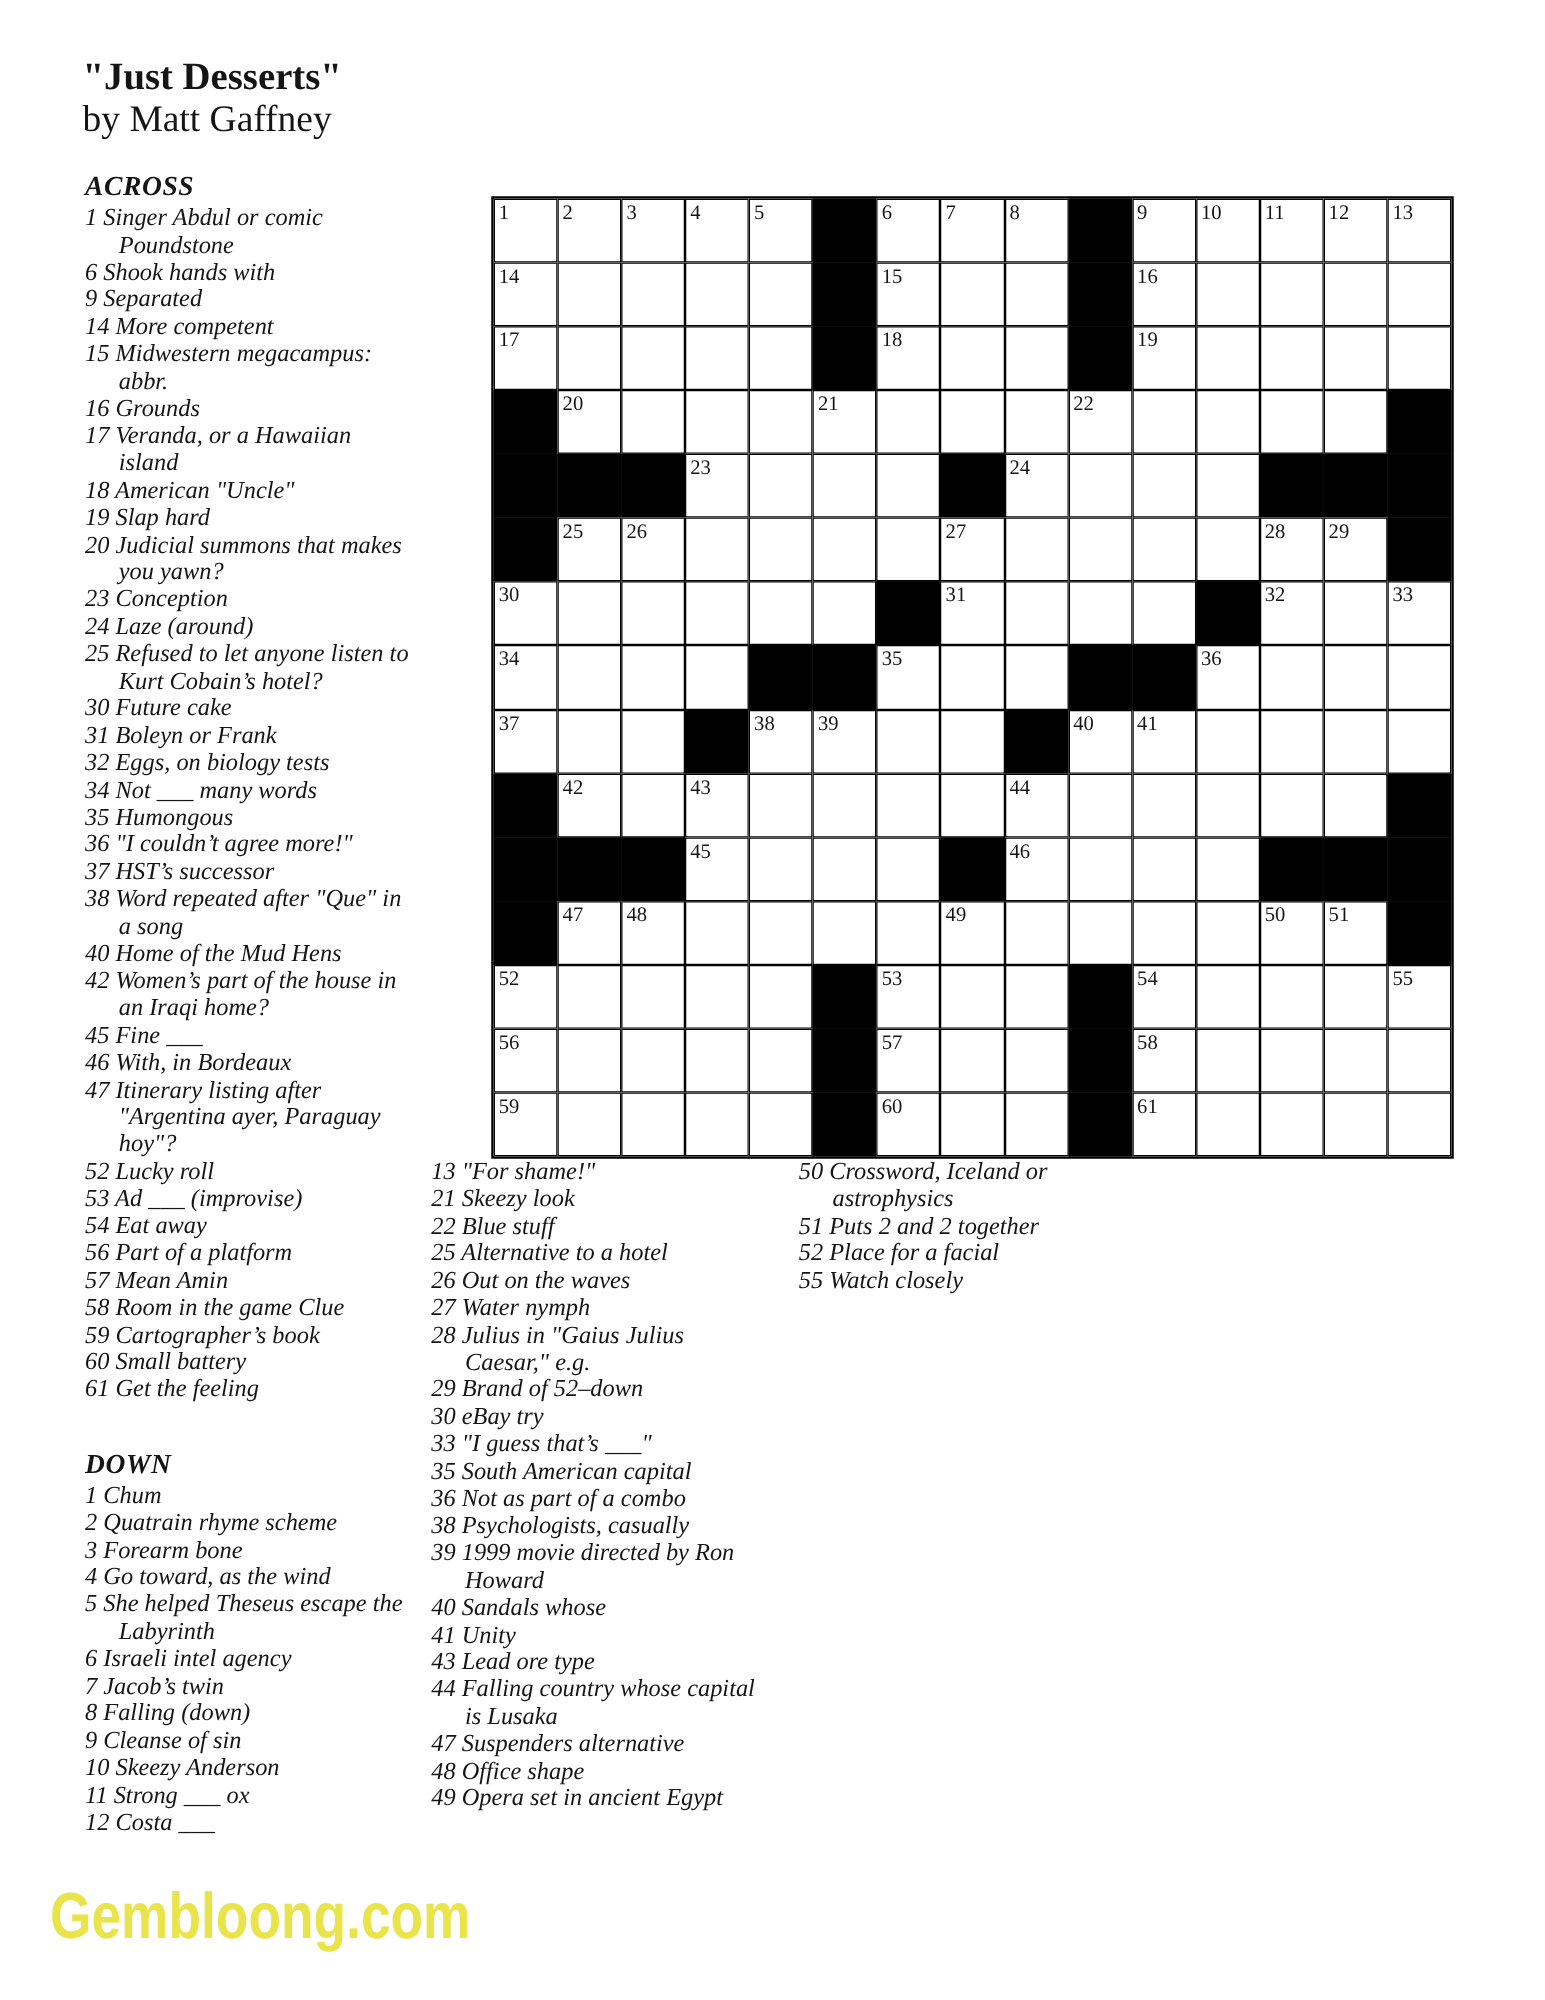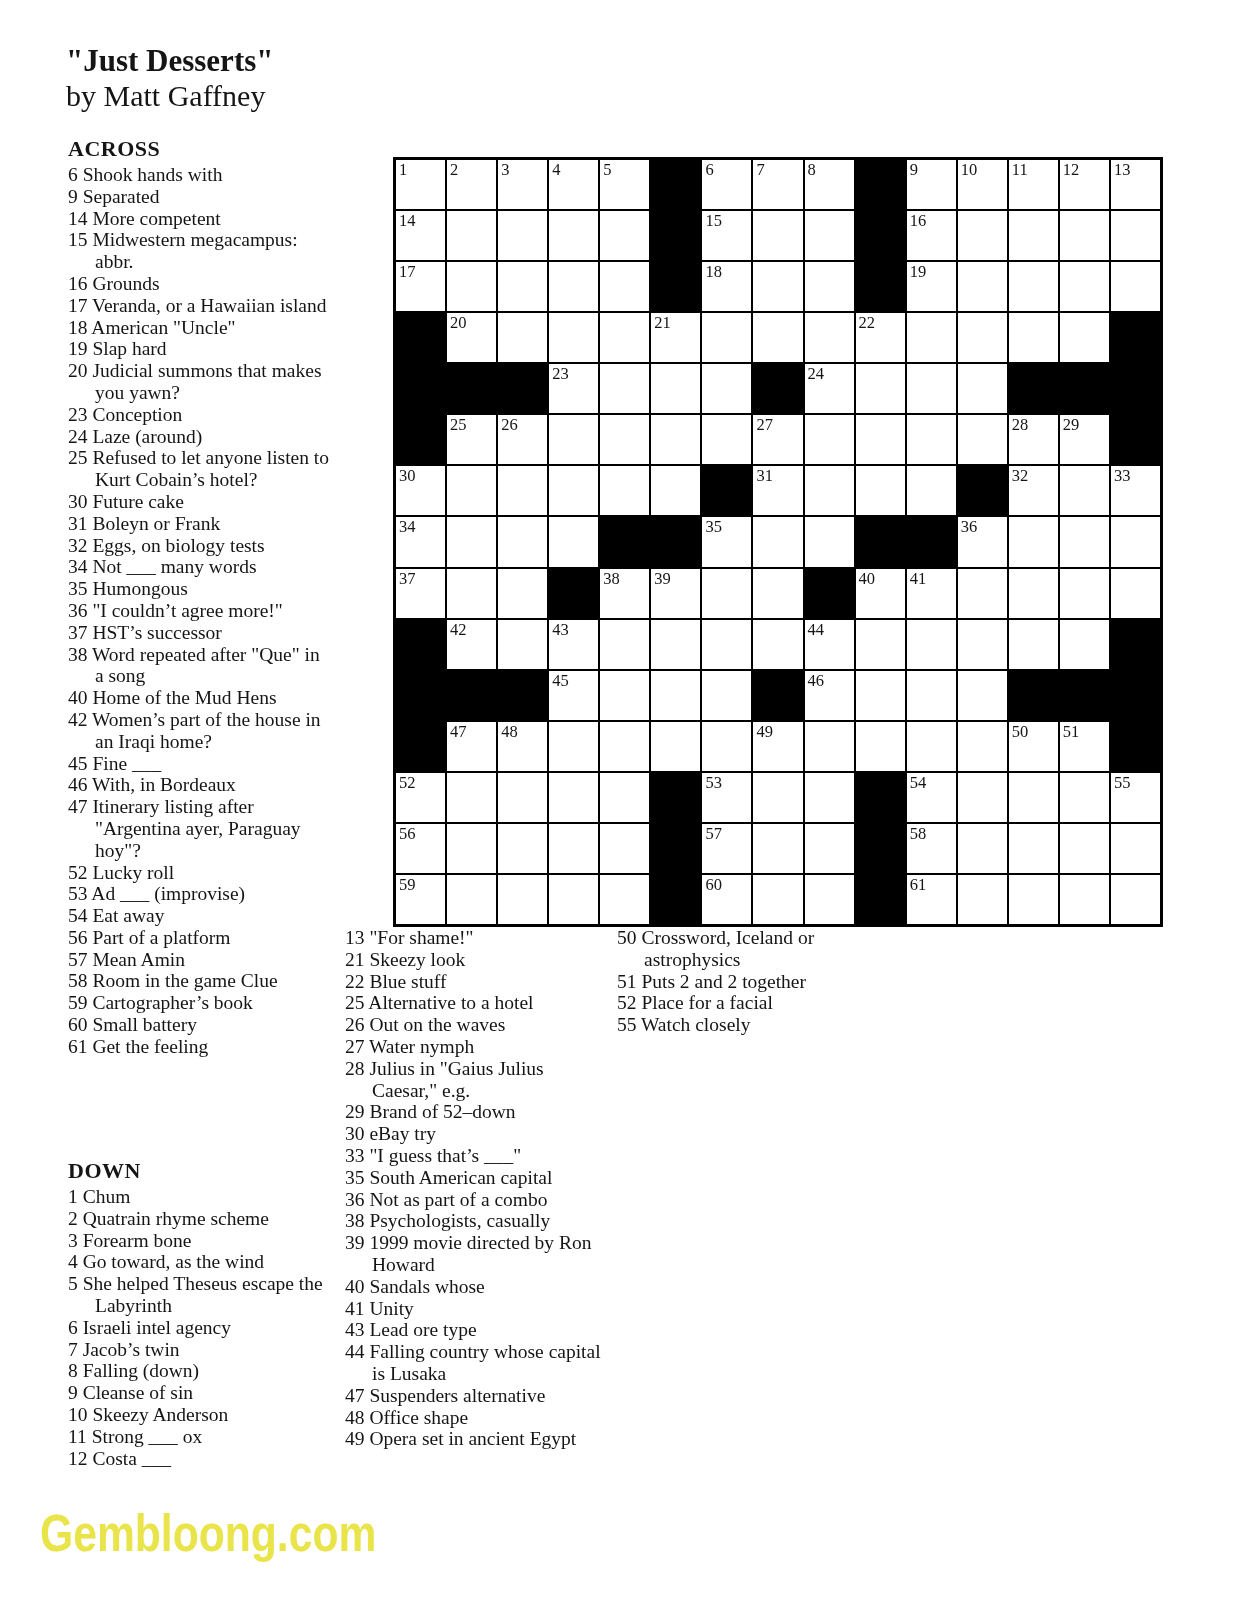--- a/index.html
+++ b/index.html
@@ -4,25 +4,25 @@
 <style>
   html,body{margin:0;padding:0;}
   body{
     width:1236px;height:1600px;position:relative;background:#ffffff;
     font-family:"Liberation Serif", serif;color:#151515;overflow:hidden;
   }
   .title-block{position:absolute;left:66px;top:42px;}
   .puzzle-title{font-size:31px;font-weight:bold;line-height:38px;}
   .byline{font-size:30px;line-height:32px;}
 
-  .clue-col{position:absolute;}
+  .clue-col{position:absolute;font-style:italic;}
   .col-across{left:68px;top:136px;width:262px;}
   .col-down-1{left:68px;top:1158px;width:262px;}
   .col-down-2{left:345px;top:927px;width:262px;}
-  .col-down-3{left:617px;top:927px;width:268px;}
+  .col-down-3{left:639px;top:927px;width:268px;}
 
   .list-heading{font-size:22px;font-weight:bold;line-height:26px;margin-bottom:2px;letter-spacing:0.5px;}
   .clue{font-size:19.5px;line-height:21.8px;text-indent:-27px;padding-left:27px;}
   .cnum{white-space:nowrap;}
 
   .grid{
     position:absolute;left:393px;top:157px;width:770px;height:770px;
     display:grid;grid-template-columns:repeat(15,1fr);grid-template-rows:repeat(15,1fr);
     border:2px solid #000;background:#fff;box-sizing:border-box;
   }
@@ -41,20 +41,21 @@
 <body>
 
 <div class="title-block">
   <div class="puzzle-title">"Just Desserts"</div>
   <div class="byline">by Matt Gaffney</div>
 </div>
 
 <div class="clue-col col-across">
   <div class="list-heading">ACROSS</div>
   <div>
+      <div class="clue"><span class="cnum">1</span><span> Singer Abdul or comic Poundstone</span></div>
       <div class="clue"><span class="cnum">6</span><span> Shook hands with</span></div>
       <div class="clue"><span class="cnum">9</span><span> Separated</span></div>
       <div class="clue"><span class="cnum">14</span><span> More competent</span></div>
       <div class="clue"><span class="cnum">15</span><span> Midwestern megacampus: abbr.</span></div>
       <div class="clue"><span class="cnum">16</span><span> Grounds</span></div>
       <div class="clue"><span class="cnum">17</span><span> Veranda, or a Hawaiian island</span></div>
       <div class="clue"><span class="cnum">18</span><span> American "Uncle"</span></div>
       <div class="clue"><span class="cnum">19</span><span> Slap hard</span></div>
       <div class="clue"><span class="cnum">20</span><span> Judicial summons that makes you yawn?</span></div>
       <div class="clue"><span class="cnum">23</span><span> Conception</span></div>

